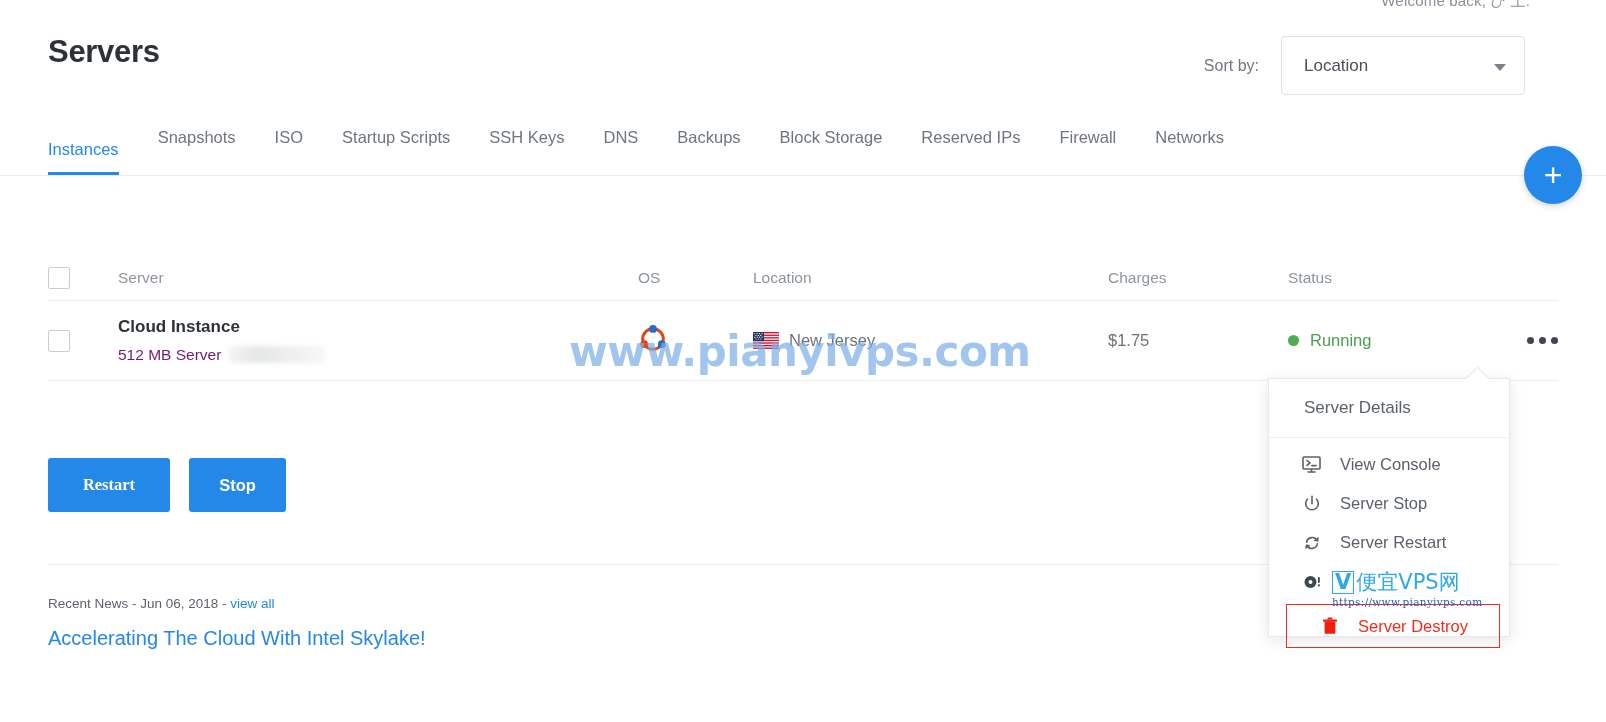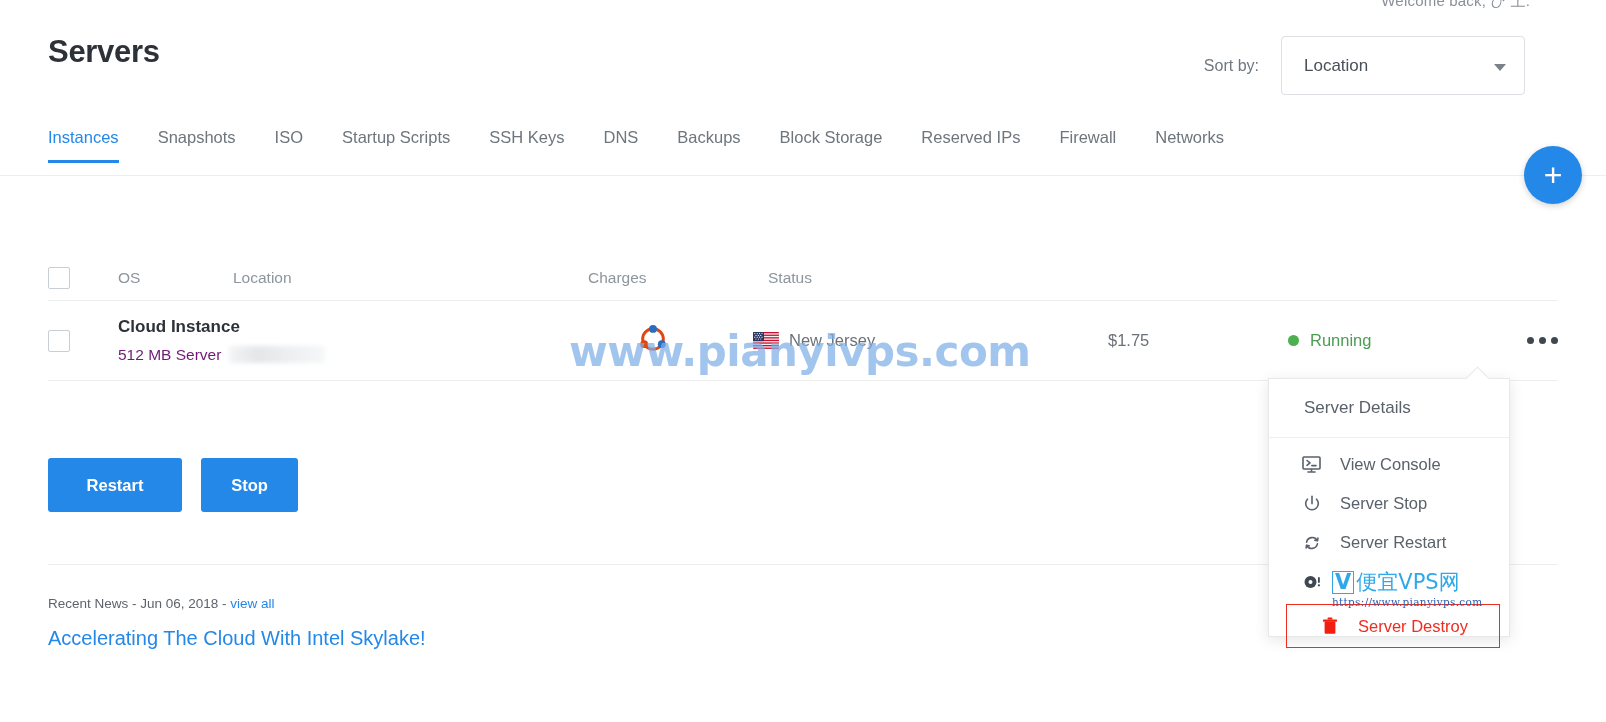--- a/index.html
+++ b/index.html
@@ -57,21 +57,21 @@
     position: absolute; top: 128px; left: 48px; right: 0;
     height: 47px;
     display: flex; align-items: flex-start; gap: 0;
   }
   .tab {
     font-size: 16.5px; color: #6e757d;
     padding: 0 0 16px 0; margin-right: 39px;
     cursor: pointer; white-space: nowrap;
     position: relative;
   }
-  .tab.active { color: #2488e8; }
+  .tab.active { color: #2488e8; margin-top: 12px; }
   .tab.active::after {
     content: ""; position: absolute;
     left: 0; right: 0; bottom: 0; height: 3px;
     background: #2488e8;
   }
   .tabs-rule {
     position: absolute; top: 175px; left: 0; right: 0;
     height: 1px; background: #eceef0;
   }
 
@@ -138,21 +138,21 @@
     position: absolute; top: 458px; left: 48px;
     display: flex; gap: 19px;
   }
   .btn {
     background: #2488e8; color: #fff;
     border: none; border-radius: 3px;
     font-family: "Liberation Sans", sans-serif;
     font-size: 16.5px; font-weight: 700;
     cursor: pointer;
   }
-  .btn-restart { width: 134px; height: 54px; }
+  .btn-restart { width: 122px; height: 54px; font-family: Liberation Serif, serif; }
   .btn-stop    { width: 97px;  height: 54px; }
 
   .divider {
     position: absolute; top: 564px; left: 48px; right: 48px;
     height: 1px; background: #eceef0;
   }
 
   
   .news { position: absolute; top: 596px; left: 48px; }
   .news-meta { font-size: 13.5px; color: #5d646c; margin-bottom: 16px; }
@@ -263,20 +263,21 @@
 <div class="fab">
   <span>+</span>
 </div>
 
 <div class="table">
 
   <div class="trow thead">
     <div class="c-check">
       <div class="chk"></div>
     </div>
+    <div class="c-server th">Server</div>
     <div class="c-os th">OS</div>
     <div class="c-loc th">Location</div>
     <div class="c-chg th">Charges</div>
     <div class="c-stat th">Status</div>
     <div class="c-more"></div>
   </div>
 
   <div class="trow tbody">
     <div class="c-check">
       <div class="chk"></div>

